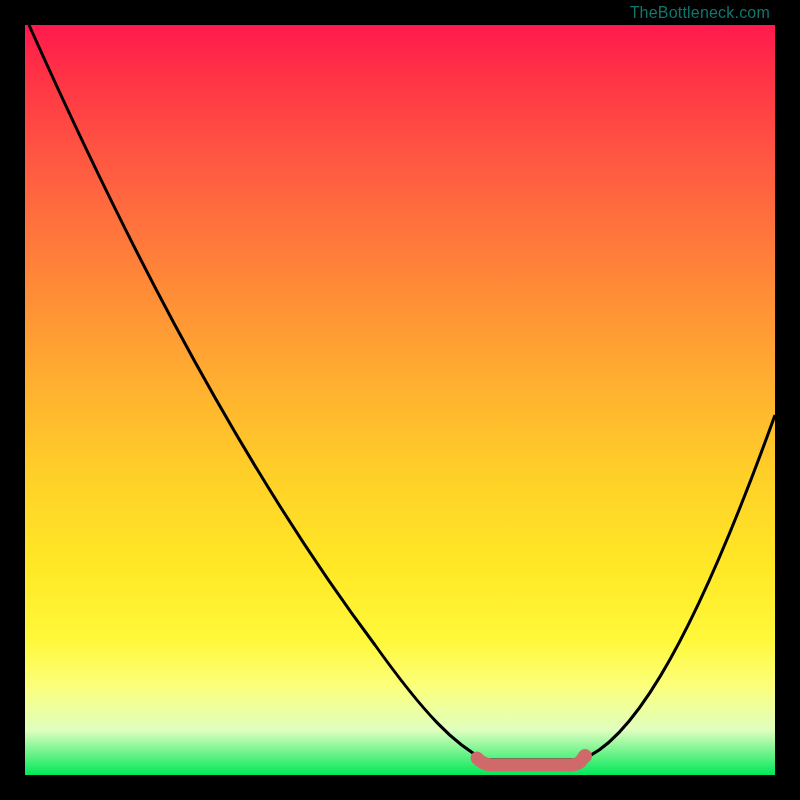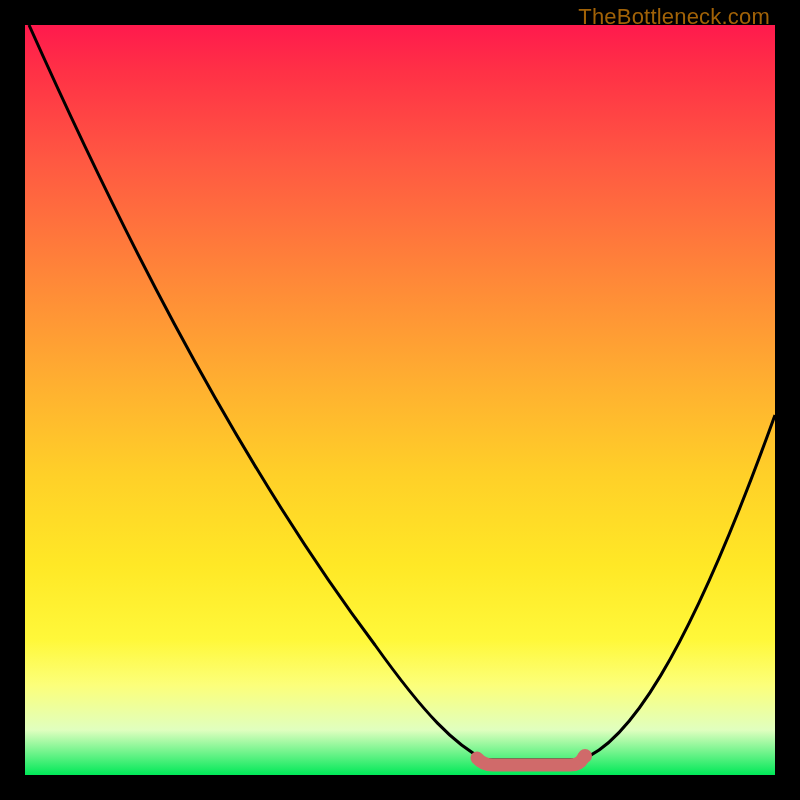--- a/index.html
+++ b/index.html
@@ -27,23 +27,23 @@
       #fff83a 82%,
       #fcff7a 88%,
       #e0ffbf 94%,
       #00e858 100%);
   }
   .attribution {
     position: absolute;
     top: 4px;
     right: 30px;
     font-family: Arial, Helvetica, sans-serif;
-    font-size: 22px;
+    font-size: 16px;
     font-weight: 500;
-    color: #a16207;
+    color: #0f766e;
     letter-spacing: 0.2px;
   }
   svg.curve {
     position: absolute;
     left: 0;
     top: 0;
     width: 750px;
     height: 750px;
   }
 </style>

